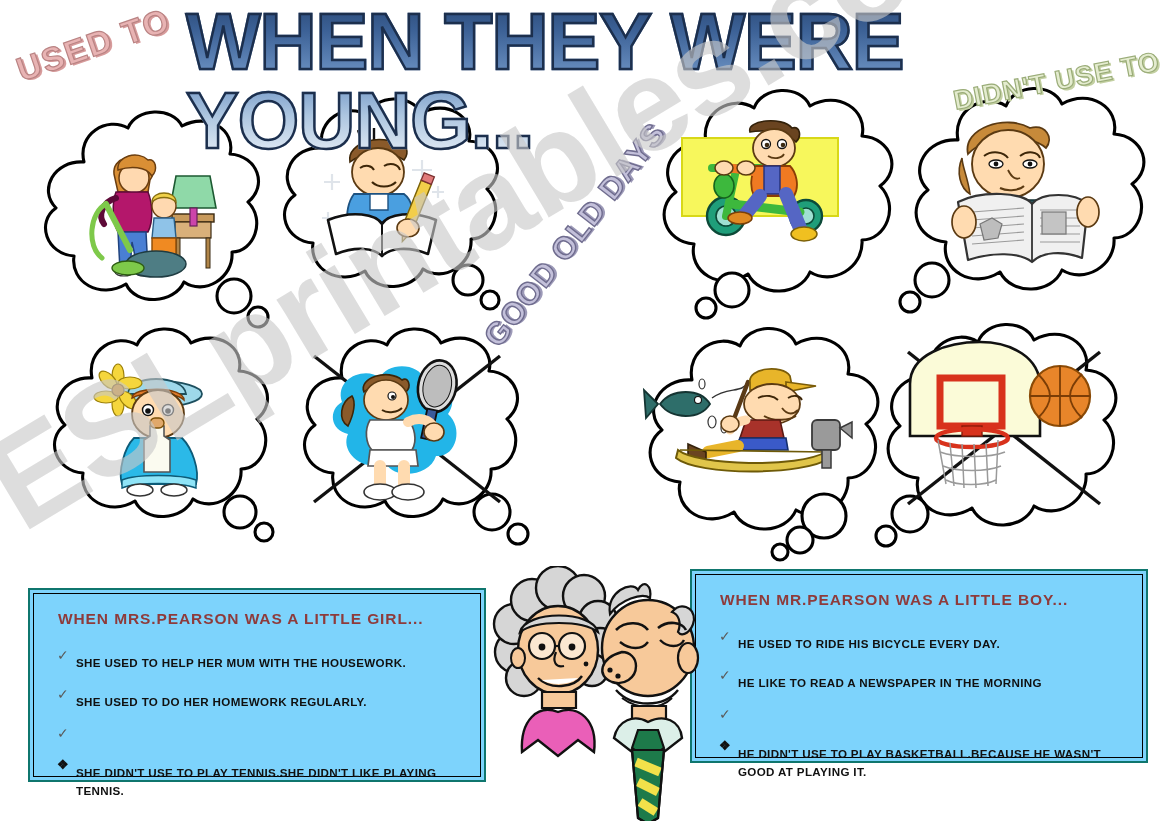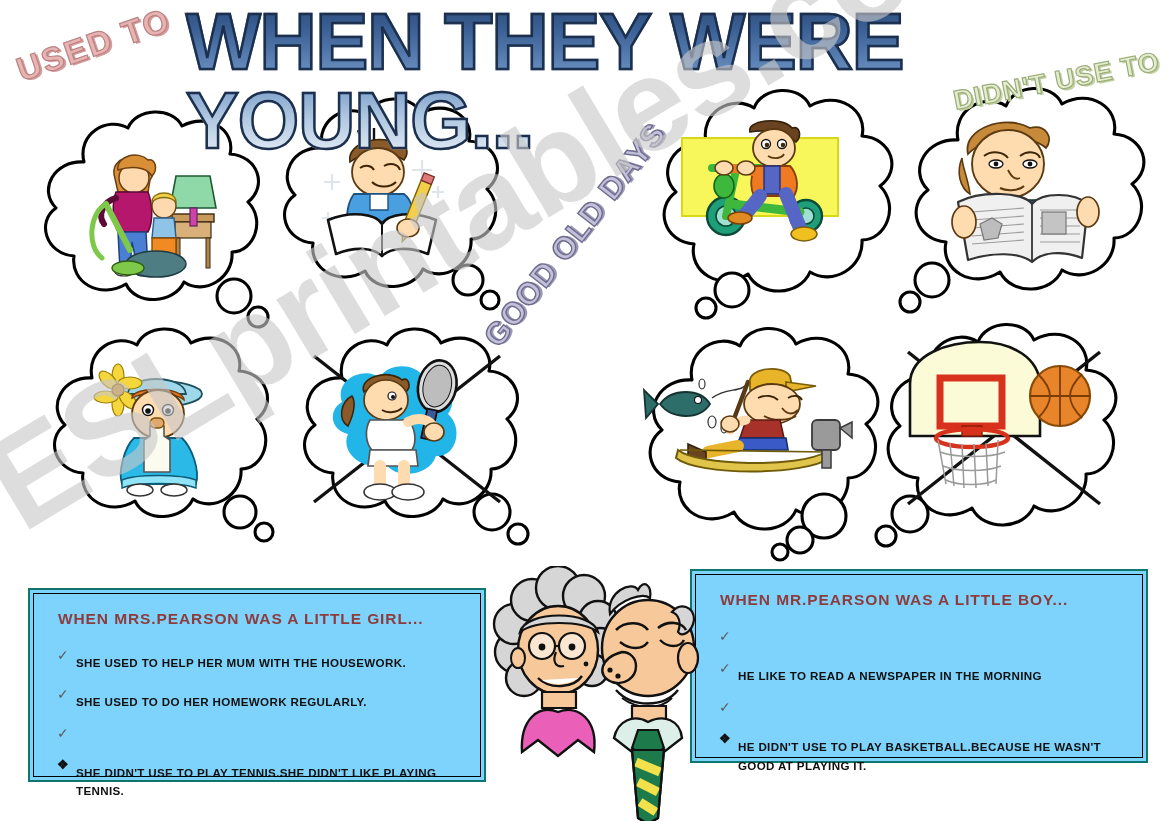--- a/index.html
+++ b/index.html
@@ -623,20 +623,21 @@
       </ul>
     </div>
   </div>
 
   <div class="panel" id="panel-right">
     <div class="panel-inner">
       <div class="panel-title">WHEN MR.PEARSON WAS A LITTLE BOY...</div>
       <ul class="panel-list">
         <li>
           <span class="bullet check">✓</span>
+          <span class="li-text">HE USED TO RIDE HIS BICYCLE EVERY DAY.</span>
         </li>
         <li>
           <span class="bullet check">✓</span>
           <span class="li-text">HE LIKE TO READ A NEWSPAPER IN THE MORNING</span>
         </li>
         <li>
           <span class="bullet check">✓</span>
         </li>
         <li>
           <span class="bullet cross">❖</span>

